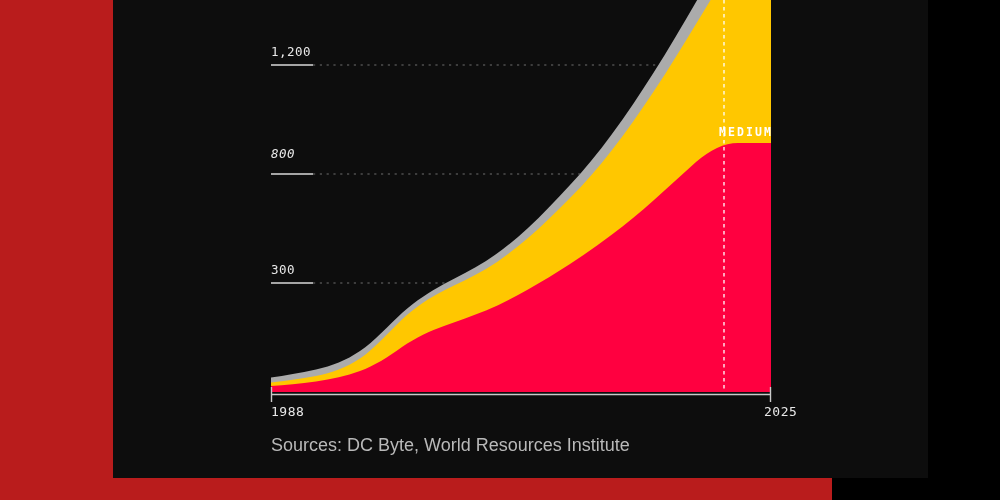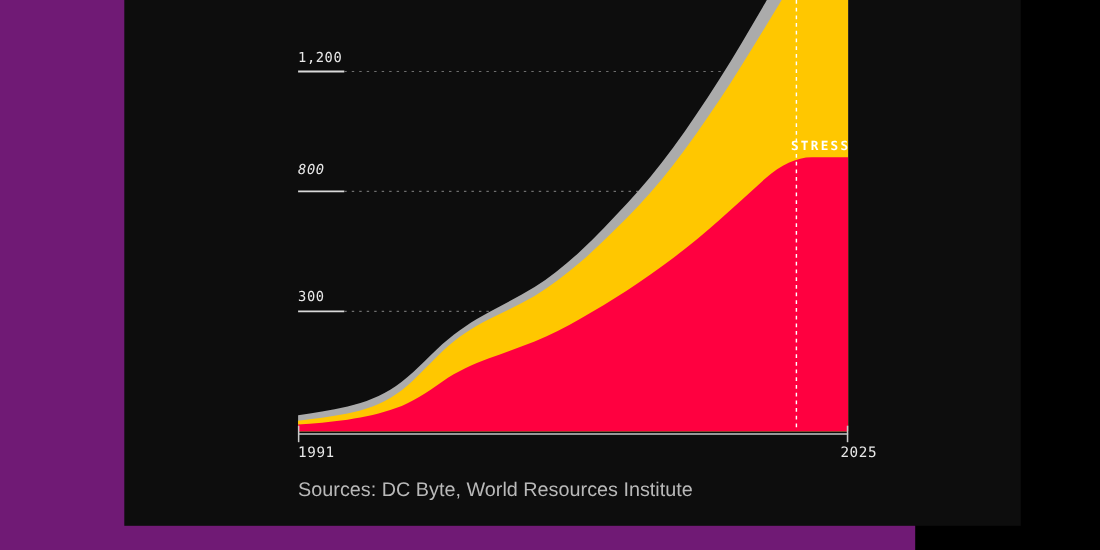--- a/index.html
+++ b/index.html
@@ -7,21 +7,21 @@
     background: #000000;
     width: 1000px; height: 500px;
     overflow: hidden;
   }
   body { font-family: "Liberation Sans", sans-serif; }
 
   #screen {
     position: relative;
     width: 832px;
     height: 500px;
-    background: #701a75;
+    background: #b91c1c;
   }
 
   
   #panel {
     position: absolute;
     left: 113px; top: 0px;
     width: 815px; height: 478px;
     background: #0d0d0d;
   }
 
@@ -146,22 +146,22 @@
       <line x1="271" y1="394.5" x2="771" y2="394.5" stroke="#c9c9c9" stroke-width="1.4"></line>
       <line x1="271.5" y1="387" x2="271.5" y2="402" stroke="#c9c9c9" stroke-width="1.4"></line>
       <line x1="770.5" y1="387" x2="770.5" y2="402" stroke="#c9c9c9" stroke-width="1.4"></line>
     </g>
   </svg>
 
   <div class="ytick" style="left:271px; top:44px;">1,200</div>
   <div class="ytick" style="left:271px; top:146px;font-style:italic;">800</div>
   <div class="ytick" style="left:271px; top:262px;">300</div>
 
-  <div class="xtick" style="left:271px; top:404px;">1991</div>
+  <div class="xtick" style="left:271px; top:404px;">1988</div>
   <div class="xtick" style="left:740px; top:404px;margin-left:24px;">2025</div>
 
-  <div class="band-label" id="label-medium">STRESS</div>
+  <div class="band-label" id="label-medium">MEDIUM</div>
 
   <div id="footnotes">
     <div>Sources: DC Byte, World Resources Institute</div>
   </div>
 
 </div>
 
 </body></html>

